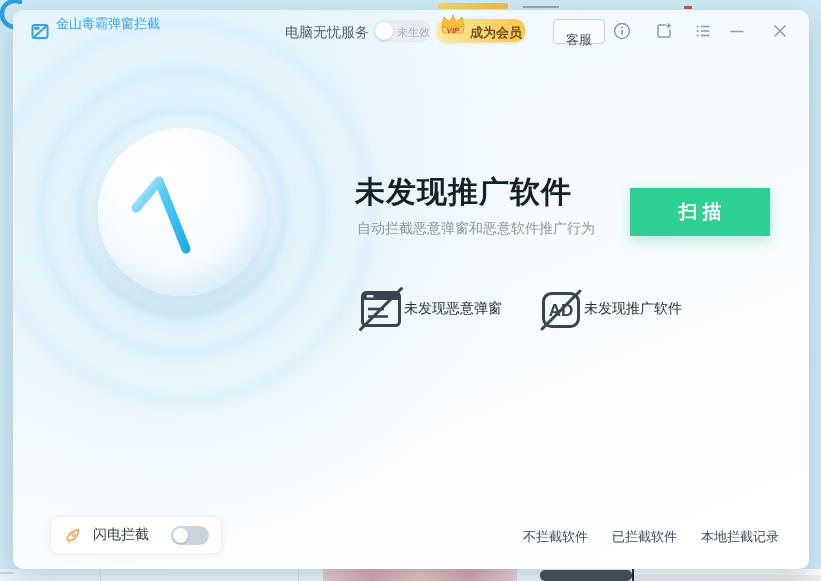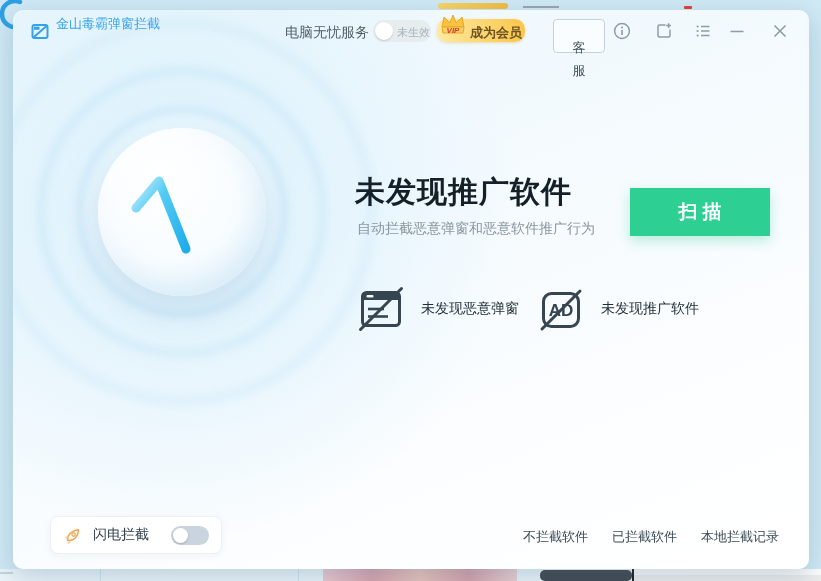--- a/index.html
+++ b/index.html
@@ -58,21 +58,21 @@
 
   
   .heading{position:absolute;left:342px;top:162px;font-size:30px;font-weight:bold;
     color:#141f27;letter-spacing:1px}
   .subheading{position:absolute;left:344px;top:210px;font-size:14px;color:#8b969e}
   .scan-btn{position:absolute;left:617px;top:178px;width:140px;height:48px;border:none;
     border-radius:0;background:var(--scan-green,#2dd092);color:#fff;font-size:19px;
     font-weight:bold;letter-spacing:5px;text-indent:5px;cursor:pointer;
     box-shadow:0 5px 12px rgba(46,208,146,.32);font-family:inherit}
   
-  .status-item{position:absolute;display:flex;align-items:center;gap:17px}
+  .status-item{position:absolute;display:flex;align-items:center;gap:0}
   .status-item.s1{left:345px;top:276px}
   .status-item.s2{left:525px;top:276px}
   .status-label{font-size:14px;color:#1f2c35}
 
   
   .titlebar{position:absolute;left:0;top:0;width:100%;height:44px}
   .logo{position:absolute;left:17px;top:11px;width:20px;height:20px}
   .app-title{position:absolute;left:43px;top:5px;font-size:13px;color:var(--accent-blue,#38a3e8)}
   .service-label{position:absolute;left:272px;top:14px;font-size:14px;color:#54616b}
   .service-toggle{position:absolute;left:360px;top:10px;width:58px;height:22px;border-radius:11px;
@@ -80,21 +80,21 @@
   .service-toggle .knob{position:absolute;left:2px;top:2px;width:18px;height:18px;border-radius:50%;
     background:#fff;box-shadow:0 1px 2px rgba(0,0,0,.15)}
   .service-toggle .st-label{position:absolute;left:24px;top:5px;font-size:11px;color:#a9b3bb}
   .vip-badge{position:absolute;left:424px;top:9px;width:88px;height:23px;border-radius:10px;
     background:linear-gradient(90deg,#ffe9a0,var(--vip-gold,#fac64a));cursor:pointer;
     box-shadow:0 1px 3px rgba(220,170,60,.4)}
   .vip-badge .vip-label{position:absolute;left:33px;top:5px;font-size:13px;color:#6e5423;font-weight:bold}
   .vip-badge .crown{position:absolute;left:1px;top:-8px;width:30px;height:28px}
   .kefu-btn{position:absolute;left:540px;top:9px;width:52px;height:25px;border:1px solid #c6d2d9;
     border-radius:4px;background:rgba(255,255,255,.6);font-size:13px;color:#3f4f59;cursor:pointer;
-    font-family:inherit;line-height:23px;text-align:center;padding:16px}
+    font-family:inherit;line-height:23px;text-align:center;padding:8px}
   .tb-icon{position:absolute;top:11px;width:20px;height:20px;cursor:pointer}
   .tb-icon.i-info{left:599px}.tb-icon.i-feedback{left:641px}.tb-icon.i-menu{left:680px}
   .tb-icon.i-min{left:714px}.tb-icon.i-close{left:757px}
 
   
   .lightning-card{position:absolute;left:37px;top:506px;width:172px;height:38px;background:#fff;
     border:1px solid #edf1f5;border-radius:8px;display:flex;align-items:center;padding:0 12px;gap:10px;
     box-shadow:0 2px 6px rgba(150,175,195,.12)}
   .lightning-label{font-size:14px;color:#33424c}
   .foot-toggle{margin-left:auto;position:relative;width:38px;height:19px;border-radius:10px;

